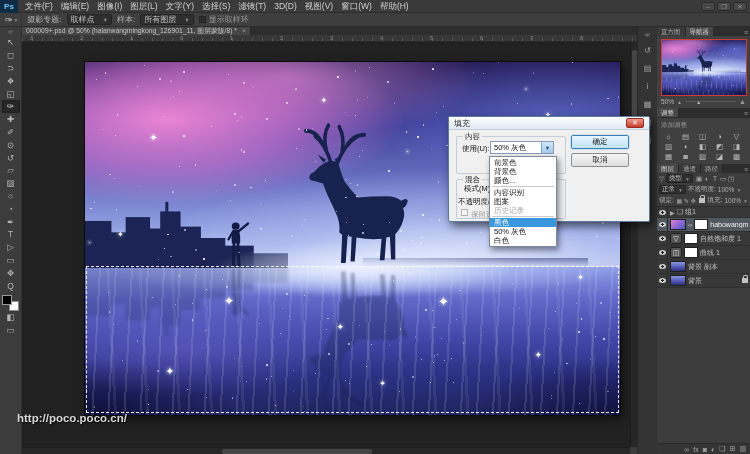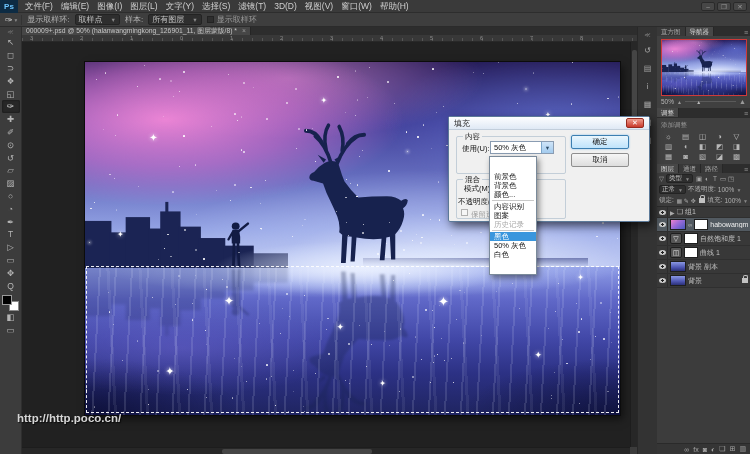--- a/index.html
+++ b/index.html
@@ -116,22 +116,22 @@
   .dlg-lab.dis{color:#9a9a9a;}
   .combo{position:absolute;left:41px;top:24px;width:64px;height:13px;background:#fff;
          border:1px solid #8a9cb2;display:flex;align-items:center;padding-left:3px;font-size:7.5px;color:#111;}
   .combo-btn{margin-left:auto;width:12px;height:100%;background:linear-gradient(#cfe4f8,#a3cbee);
              border-left:1px solid #7da7cc;font-size:5.5px;color:#2c4a66;display:flex;align-items:center;justify-content:center;}
   .dlg-cbx{position:absolute;left:12px;top:92px;width:7px;height:7px;background:#f6f6f6;border:1px solid #b0b0b0;}
   .dlg-btn{position:absolute;left:122px;width:58px;height:14px;font-size:7.5px;text-align:center;
            line-height:12px;border-radius:2px;color:#111;}
   .btn-ok{top:18px;background:linear-gradient(#eaf6fd,#bfe3fb);border:1px solid #3c7fb1;box-shadow:0 0 2px #7ab8e8;}
   .btn-cancel{top:36px;background:linear-gradient(#f6f6f6,#dddddd);border:1px solid #8e8e8e;}
-  .droplist{position:absolute;left:489px;top:156px;width:48px;background:#fff;border:1px solid #7a8a9a;
-            box-shadow:2px 3px 6px rgba(0,0,0,.45);z-index:60;font-size:7.5px;color:#111;padding:15px 0;}
+  .droplist{position:absolute;left:489px;top:156px;width:68px;background:#fff;border:1px solid #7a8a9a;
+            box-shadow:2px 3px 6px rgba(0,0,0,.45);z-index:60;font-size:7.5px;color:#111;padding:1px 0;}
   .ditem{height:9px;line-height:9px;padding:0 4px;white-space:nowrap;}
   .ditem.selected{background:#3a96dd;color:#fff;}
   .ditem.disabled{color:#a6a6a6;font-family:Liberation Serif, serif;}
   .dsep{height:1px;background:#c9c9c9;margin:1px 2px;}
 
   
   .panel-strip{position:absolute;left:637px;top:27px;width:20px;bottom:0;background:#333333;
                border-left:1px solid #282828;display:flex;flex-direction:column;align-items:center;
                gap:7px;padding-top:4px;z-index:20;font-size:8px;}
   .strip-expand{font-size:6px;color:#888;}
@@ -258,21 +258,21 @@
         <span class="win-btn">❐</span>
         <span class="win-btn">✕</span>
       </div>
   </div>
 
   <div class="optionsbar">
     <div class="tool-badge">
       <span>✑</span>
       <span class="opt-arrow">▾</span>
     </div>
-    <span class="opt-label">显示取样环:</span>
+    <span class="opt-label">摄影专题:</span>
     <div class="opt-select">
       <span>取样点</span>
       <span class="opt-arrow">▼</span>
     </div>
     <span class="opt-label">样本:</span>
     <div class="opt-select">
       <span>所有图层</span>
       <span class="opt-arrow">▼</span>
     </div>
     <span class="opt-check">
@@ -1163,15 +1163,15 @@
         <span>◐</span>
         <span>❏</span>
         <span>⊞</span>
         <span>▥</span>
       </div>
   </div>
 
   <div class="wm-bottom">
     <div class="wm-line1">
     </div>
-    <div class="wm-url">http://http.poco.cn/</div>
+    <div class="wm-url">http://poco.poco.cn/</div>
   </div>
 </div>
 
 </body></html>

